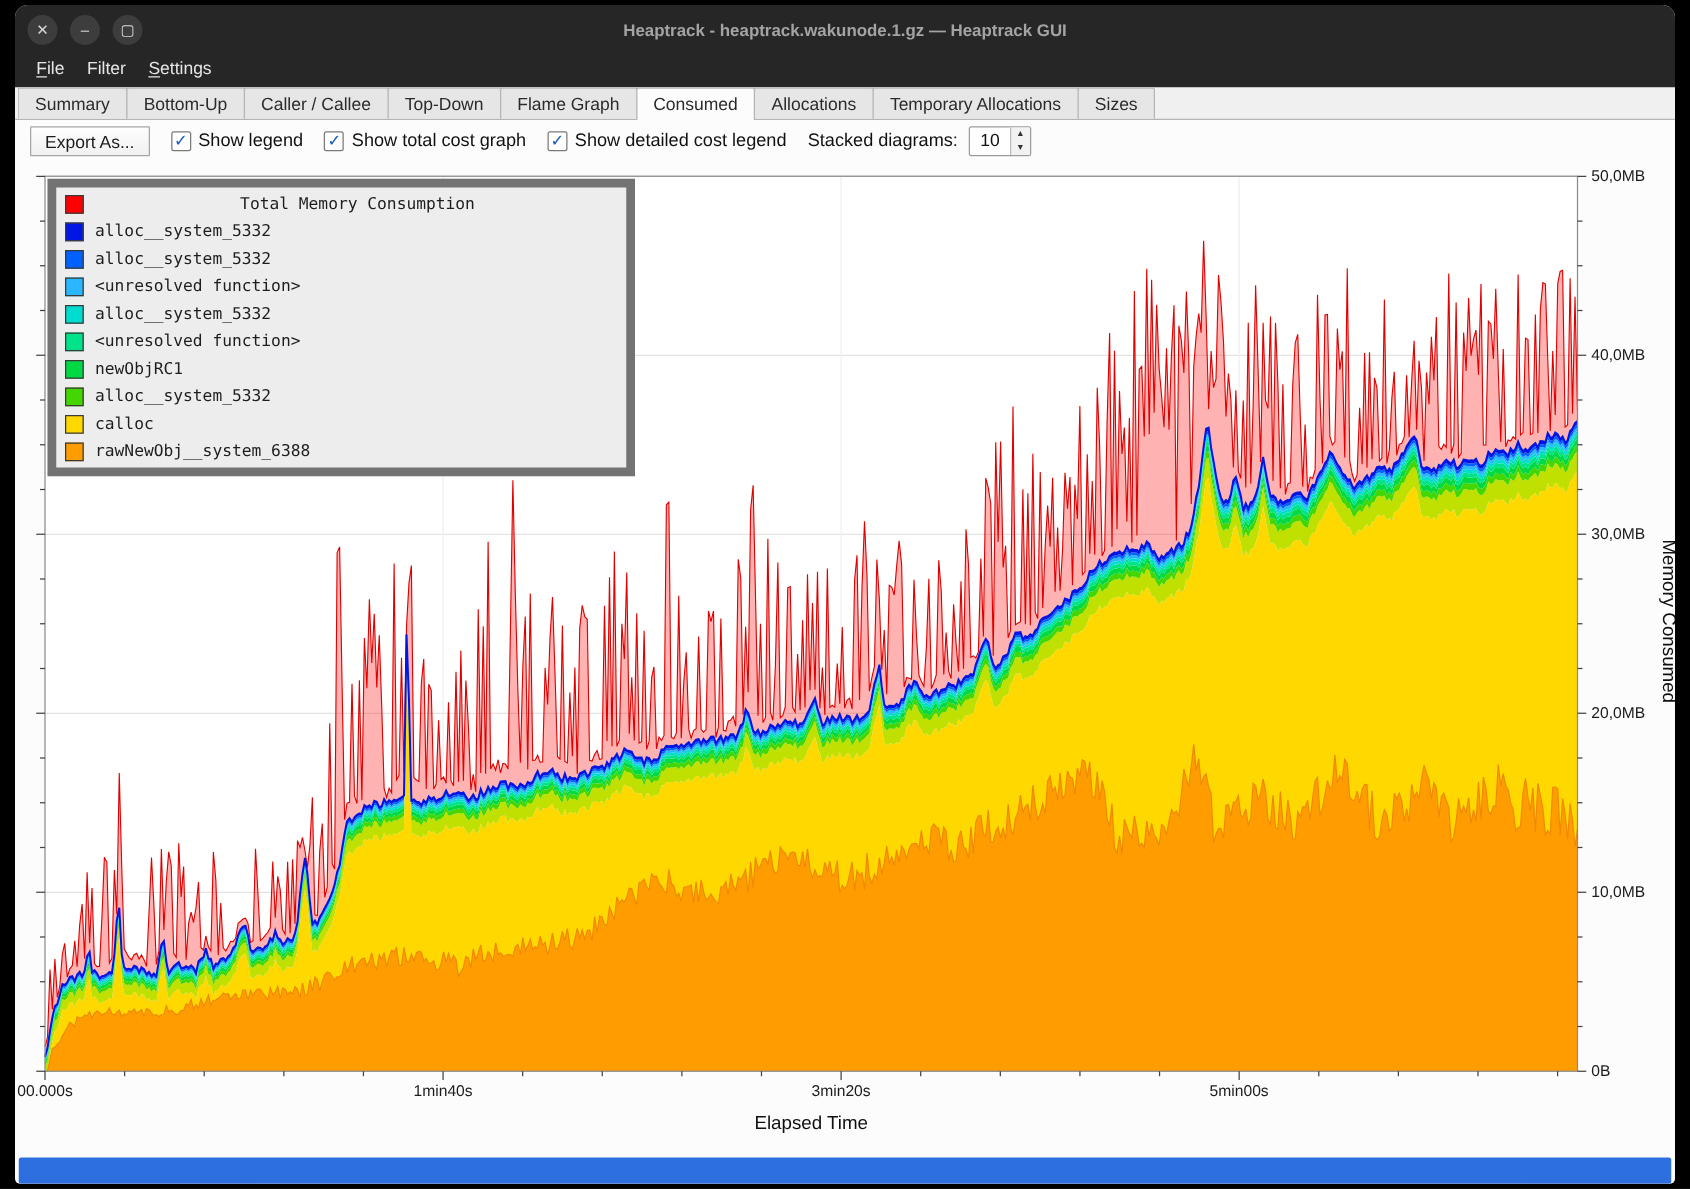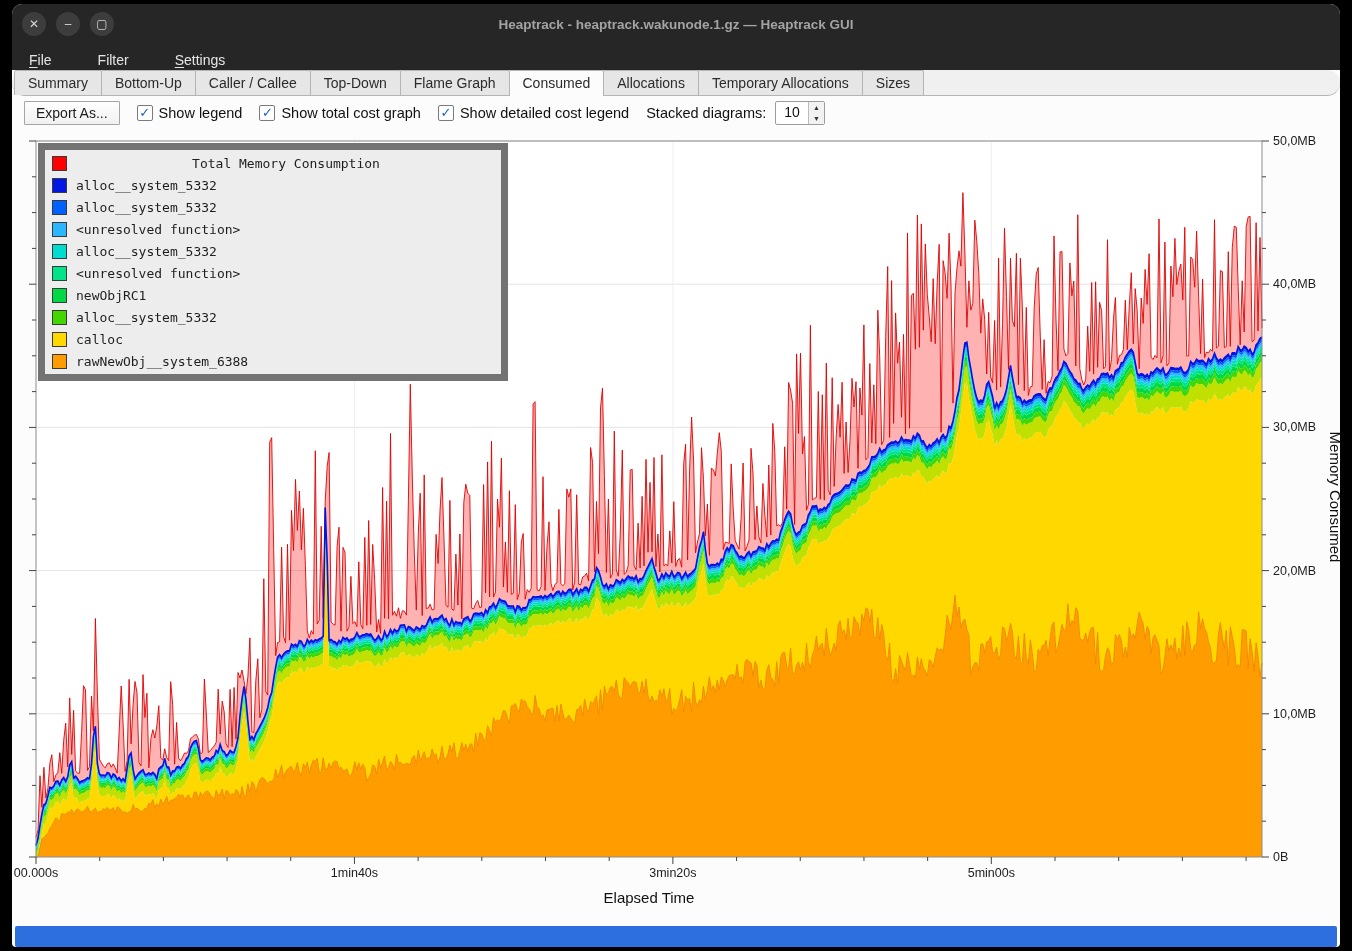--- a/index.html
+++ b/index.html
@@ -4,24 +4,24 @@
 <style>
   *{box-sizing:border-box;margin:0;padding:0;}
   html,body{width:1352px;height:951px;background:#000;font-family:"Liberation Sans","DejaVu Sans",sans-serif;overflow:hidden;}
   .window{position:relative;margin:4px auto 0;width:1328px;height:943px;background:#fcfcfc;
           border-radius:10px 10px 4px 4px;overflow:hidden;box-shadow:0 0 0 1px #000;}
   .titlebar{position:relative;height:40px;background:#262626;display:flex;align-items:center;}
   .win-buttons{position:absolute;left:10px;top:8px;display:flex;gap:10px;z-index:3;}
   .win-btn{width:24px;height:24px;border-radius:50%;background:#3d3d3d;color:#d8d8d8;
            display:flex;align-items:center;justify-content:center;font-size:12px;line-height:1;}
   .title-text{width:100%;text-align:center;color:#a3a3a3;font-weight:bold;font-size:13.5px;}
-  .menubar{height:26px;background:#262626;display:flex;align-items:flex-end;padding-left:8px;gap:28px;}
+  .menubar{height:26px;background:#262626;display:flex;align-items:flex-start;padding-left:8px;}
   .menu-item{color:#e6e6e6;font-size:14px;padding:2px 9px;cursor:default;}
   .menu-item u{text-underline-offset:2px;}
-  .tabbar{height:26px;background:#f0f0f0;display:flex;align-items:flex-end;border-bottom:1px solid #b4b4b4;padding-left:2px;border-radius:13px;}
+  .tabbar{height:26px;background:#f0f0f0;display:flex;align-items:flex-end;border-bottom:1px solid #b4b4b4;padding-left:2px;}
   .tab{font-size:14px;color:#2b2b2b;padding:4px 13px;background:#e6e6e6;border:1px solid #b4b4b4;border-bottom:none;
        margin-right:-1px;border-radius:2px 2px 0 0;white-space:nowrap;}
   .tab.active{background:#fcfcfc;position:relative;z-index:2;margin-bottom:-1px;padding-bottom:5px;}
   .toolbar{height:34px;display:flex;align-items:center;padding:0 12px;gap:17px;background:#fcfcfc;font-size:14.5px;color:#111;}
   .btn{padding:3px 11px;font-size:14px;color:#1b1b1b;background:linear-gradient(#fefefe,#f1f1f1);
        border:1px solid #a6a6a6;border-radius:1px;white-space:nowrap;}
   .check-wrap{display:flex;align-items:center;gap:6px;white-space:nowrap;}
   .checkbox{width:16px;height:16px;border:1px solid #7a7a7a;border-radius:2px;background:#fff;
             font-size:13px;line-height:14px;text-align:center;color:#1f5fc2;font-weight:bold;}
   .spin{display:flex;align-items:stretch;border:1px solid #9d9d9d;border-radius:2px;background:#fff;height:24px;}

